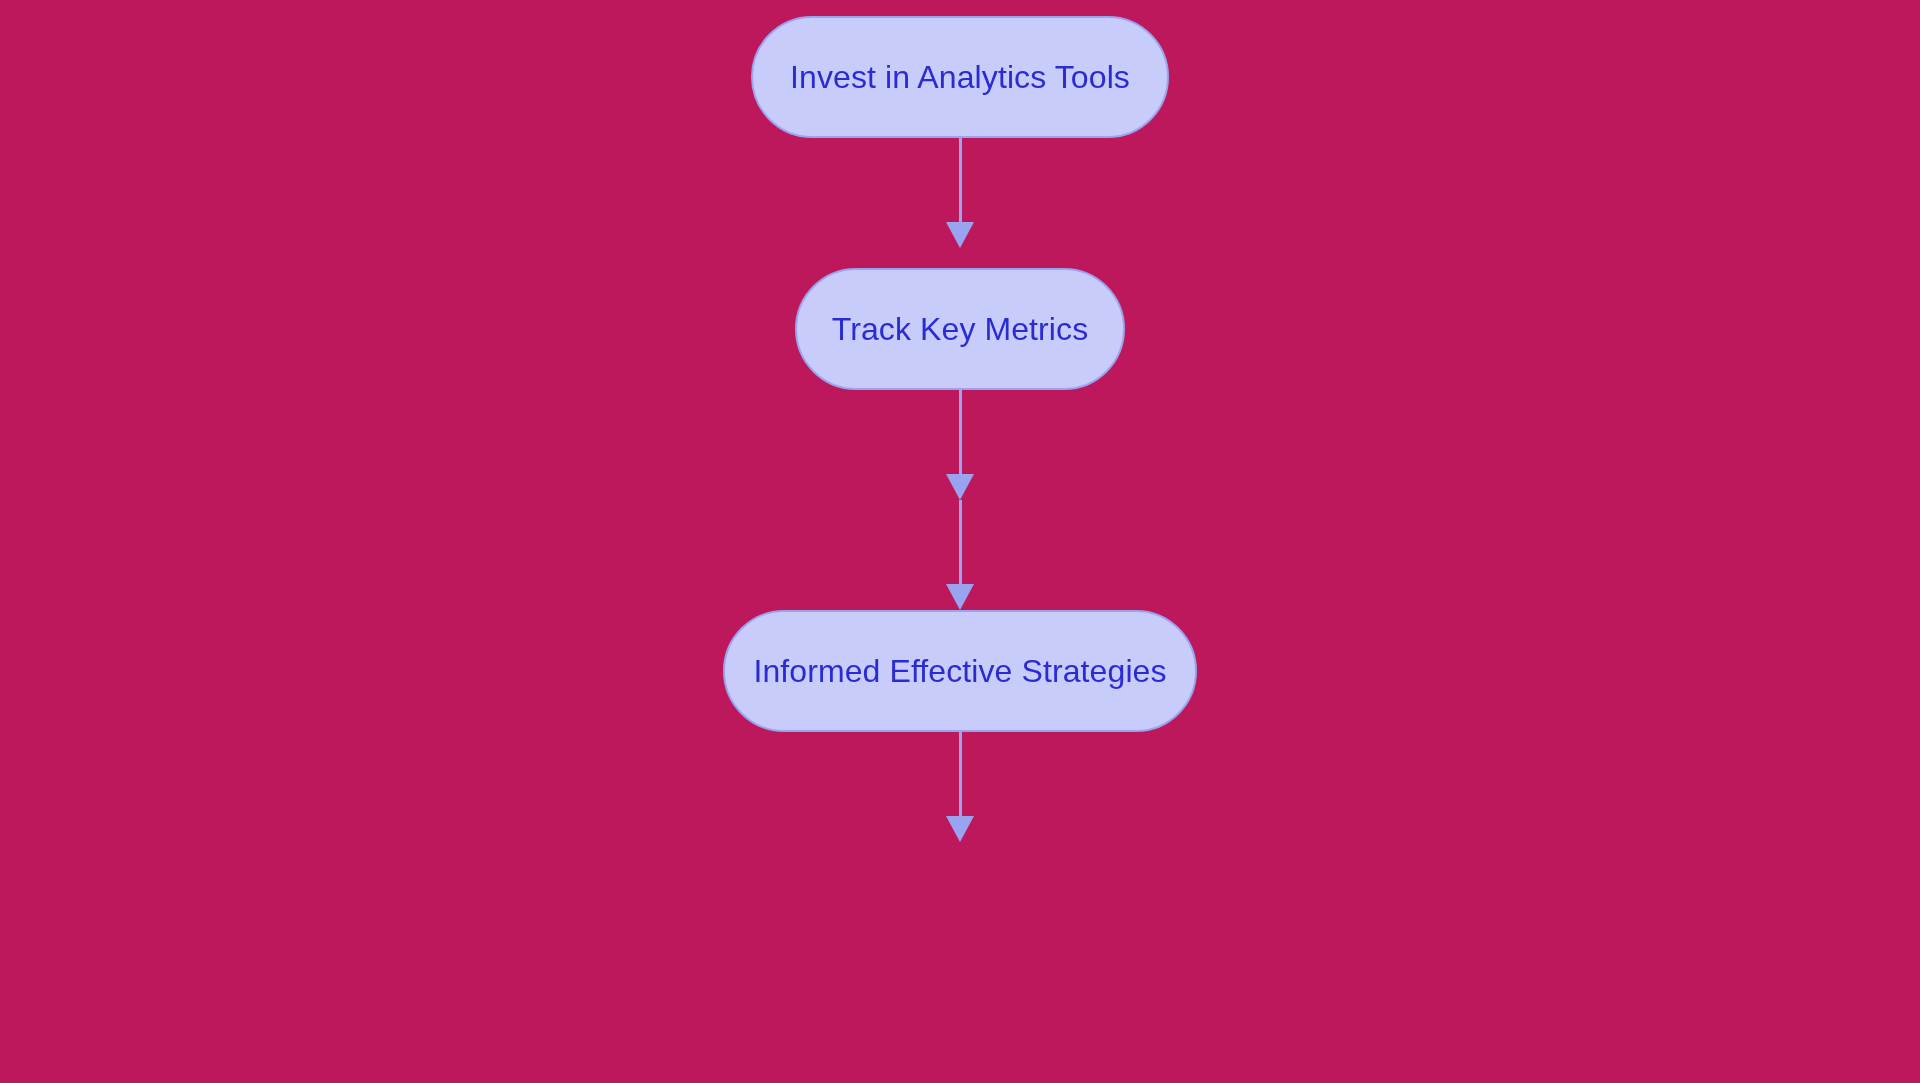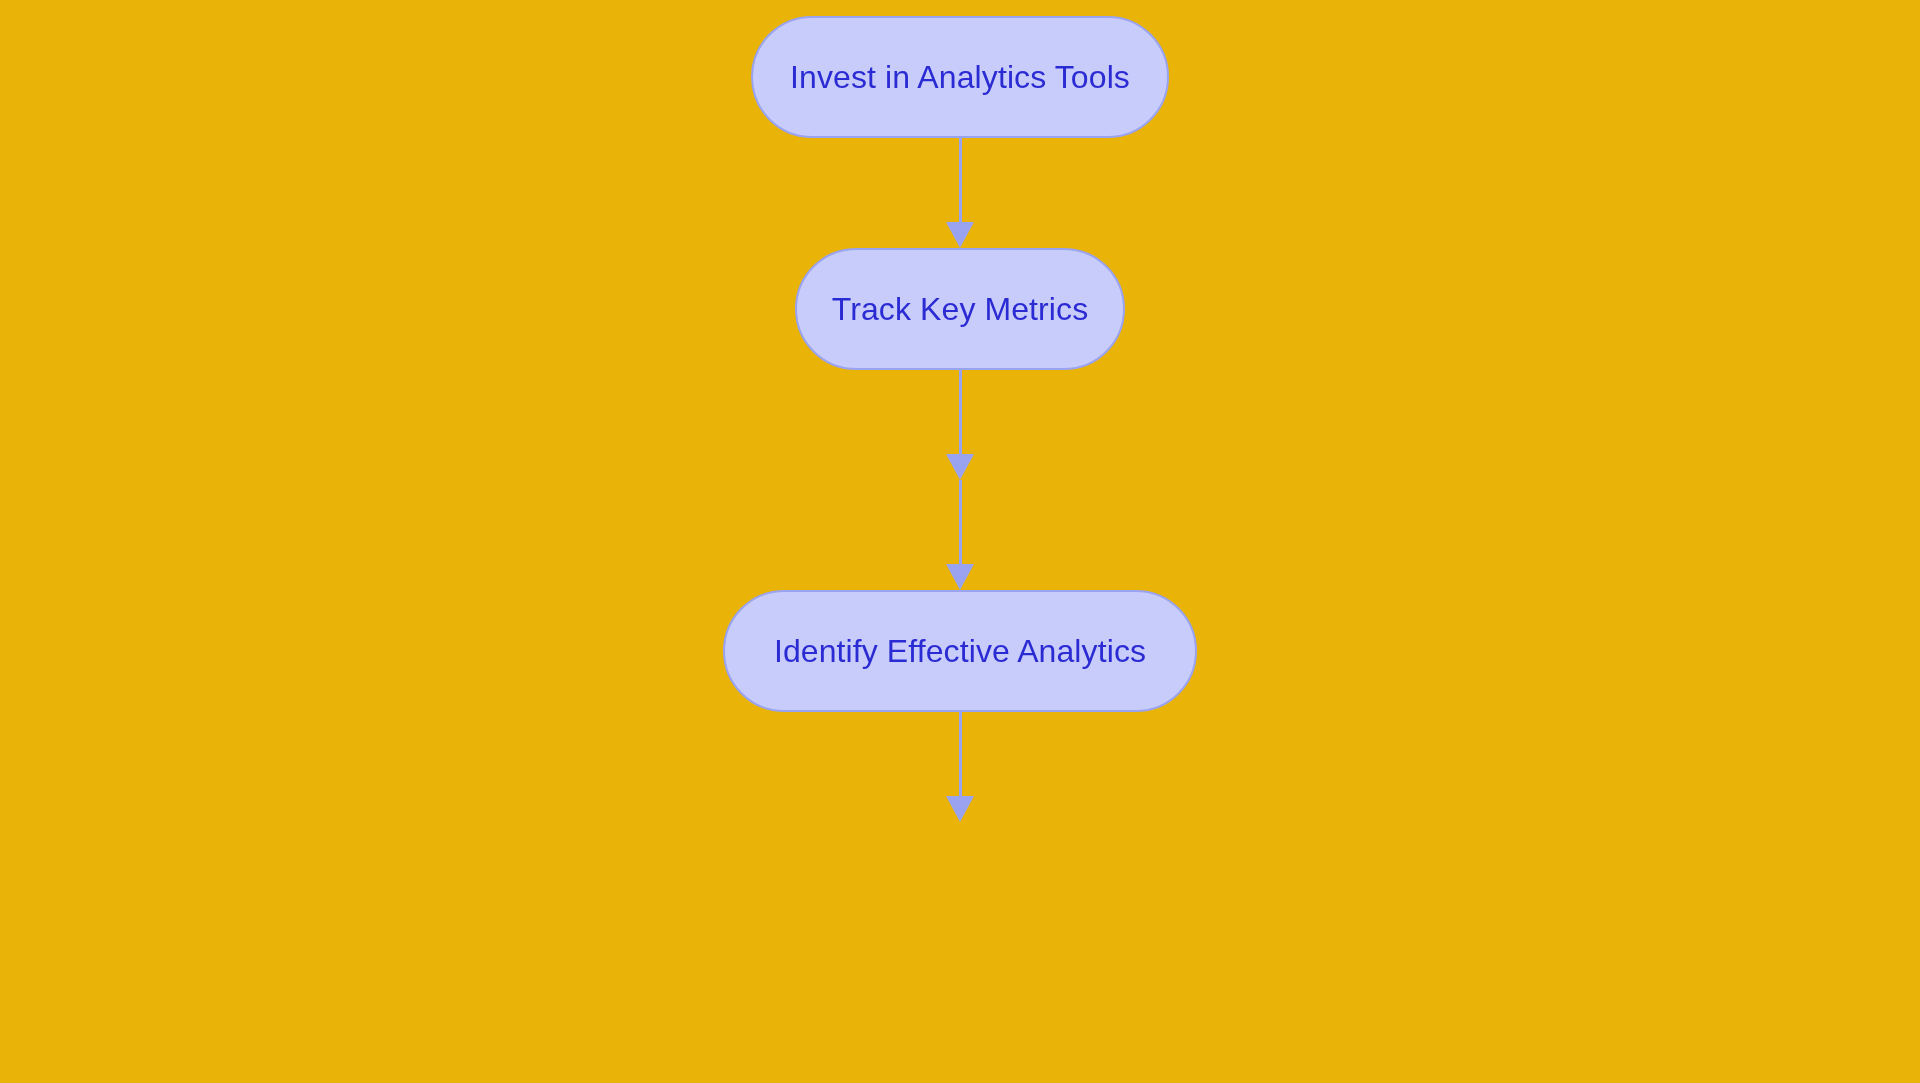--- a/index.html
+++ b/index.html
@@ -12,21 +12,21 @@
     width: 1920px;
     height: 1083px;
     font-family: "Liberation Sans", sans-serif;
     overflow: hidden;
   }
 
   #flowchart-canvas {
     position: relative;
     width: 1920px;
     height: 1083px;
-    background: #eab308;
+    background: #be185d;
   }
 
   .flow-column {
     position: absolute;
     left: 0;
     top: 0;
     width: 1920px;
     height: 1083px;
     display: flex;
     flex-direction: column;
@@ -53,21 +53,21 @@
     font-size: 32px;
     line-height: 1;
     font-weight: 400;
     color: #2b2bd4;
     white-space: nowrap;
     letter-spacing: 0.1px;
   }
 
   
   .node.w1 { width: 418px; }
-  .node.w2 { width: 330px; }
+  .node.w2 { width: 330px; margin-top: 20px; }
   .node.w3 { width: 286px; }
   .node.w4 { width: 474px; }
   .node.w5 { width: 432px; }
 
   
   .connector {
     width: 30px;
     height: 110px;
     flex: 0 0 auto;
     display: flex;
@@ -122,21 +122,21 @@
       <div class="connector-arrowhead"></div>
     </div>
 
 
     <div class="connector">
       <div class="connector-line"></div>
       <div class="connector-arrowhead"></div>
     </div>
 
     <div class="node w4">
-      <span class="node-label">Identify Effective Analytics</span>
+      <span class="node-label">Informed Effective Strategies</span>
     </div>
 
     <div class="connector">
       <div class="connector-line"></div>
       <div class="connector-arrowhead"></div>
     </div>
 
 
   </div>
 </div>

